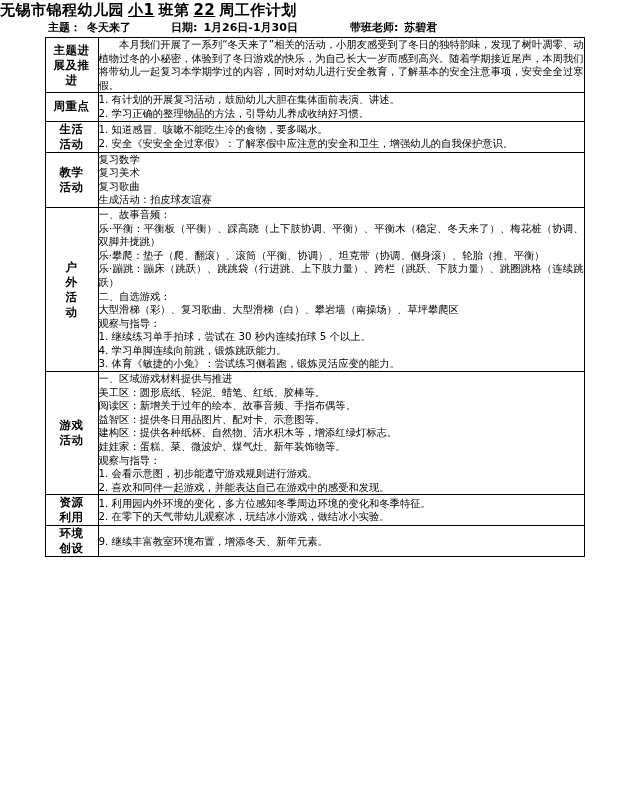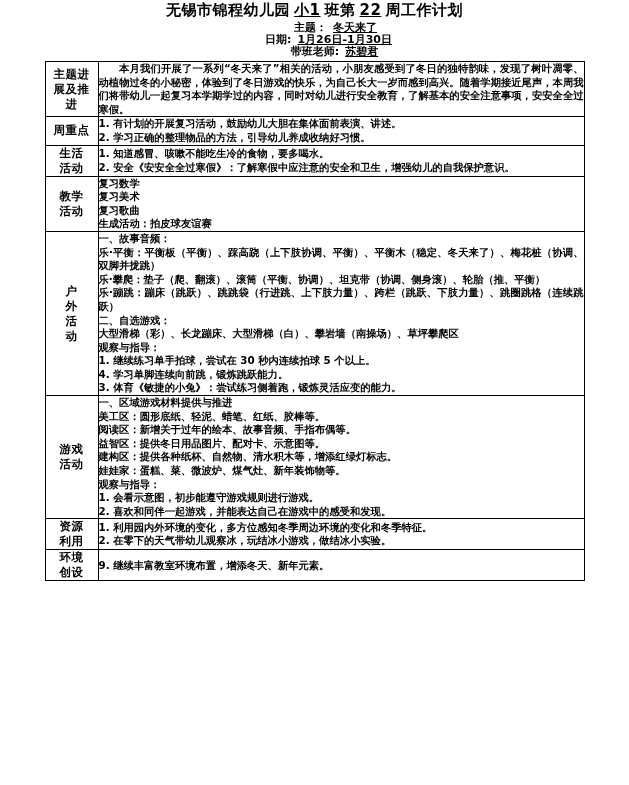--- a/index.html
+++ b/index.html
@@ -15,52 +15,49 @@
     overflow: hidden;
   }
   .page {
     width: 629px;
     height: 785px;
     position: relative;
     box-sizing: border-box;
     padding: 0;
   }
   .doc-title {
-    text-align: center;
     font-size: 15px;
     font-weight: bold;
     letter-spacing: 0.5px;
     padding-top: 2px;
     line-height: 16px;
     white-space: nowrap;
   }
   .fill {
     text-decoration: underline;
     padding: 0 4px;
   }
   .meta-row {
     display: flex;
-    align-items: center;
+    align-items: flex-end;
     font-size: 11px;
     font-weight: bold;
     padding: 4px 0 3px 0;
     line-height: 12px;
     white-space: nowrap;
-    flex-direction: column;
   }
   .meta-cell {
     display: flex;
     align-items: baseline;
     white-space: nowrap;
   }
   .meta-label {
     font-weight: bold;
   }
   .meta-value {
-    text-decoration: underline;
     padding: 0 6px;
     font-weight: bold;
   }
   .meta-1 { margin-left: 48px; }
   .meta-2 { margin-left: 34px; }
   .meta-3 { margin-left: 46px; }
 
   table.plan {
     border-collapse: collapse;
     width: 540px;
@@ -88,21 +85,20 @@
     vertical-align: top;
     text-align: justify;
   }
   td.body.mid {
     vertical-align: middle;
   }
   .line {
     margin: 0;
     padding: 0;
     white-space: normal;
-    font-weight: bold;
   }
   .indent {
     text-indent: 2em;
   }
   .label-stack span {
     display: block;
   }
 </style>
 </head>
 <body>
@@ -187,21 +183,21 @@
               <span>活</span>
               <span>动</span>
             </div>
           </td>
           <td class="body">
             <div class="line">一、故事音频：</div>
             <div class="line">乐·平衡：平衡板（平衡）、踩高跷（上下肢协调、平衡）、平衡木（稳定、冬天来了）、梅花桩（协调、双脚并拢跳）</div>
             <div class="line">乐·攀爬：垫子（爬、翻滚）、滚筒（平衡、协调）、坦克带（协调、侧身滚）、轮胎（推、平衡）</div>
             <div class="line">乐·蹦跳：蹦床（跳跃）、跳跳袋（行进跳、上下肢力量）、跨栏（跳跃、下肢力量）、跳圈跳格（连续跳跃）</div>
             <div class="line">二、自选游戏：</div>
-            <div class="line">大型滑梯（彩）、长龙蹦床、大型滑梯（白）、攀岩墙（南操场）、草坪攀爬区</div>
+            <div class="line">大型滑梯（彩）、复习歌曲、大型滑梯（白）、攀岩墙（南操场）、草坪攀爬区</div>
             <div class="line">观察与指导：</div>
             <div class="line">1. 继续练习单手拍球，尝试在 30 秒内连续拍球 5 个以上。</div>
             <div class="line">4. 学习单脚连续向前跳，锻炼跳跃能力。</div>
             <div class="line">3. 体育《敏捷的小兔》：尝试练习侧着跑，锻炼灵活应变的能力。</div>
           </td>
         </tr>
         <tr>
           <td class="label">
             <div class="label-stack">
               <span>游戏</span>

